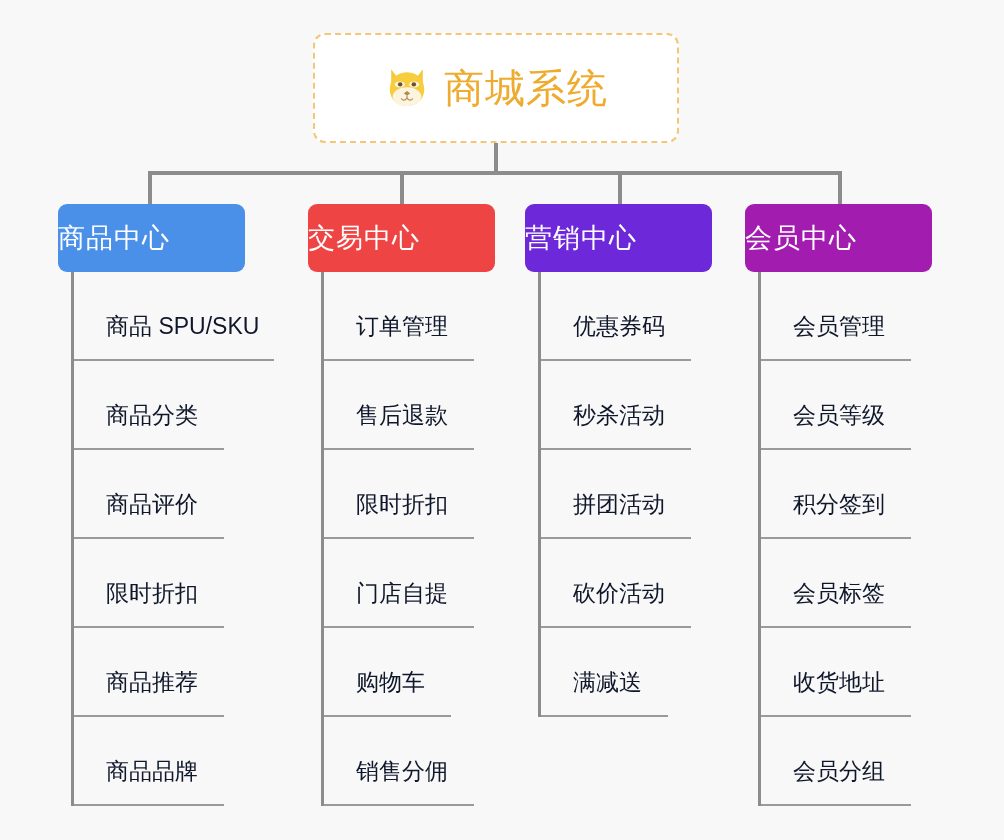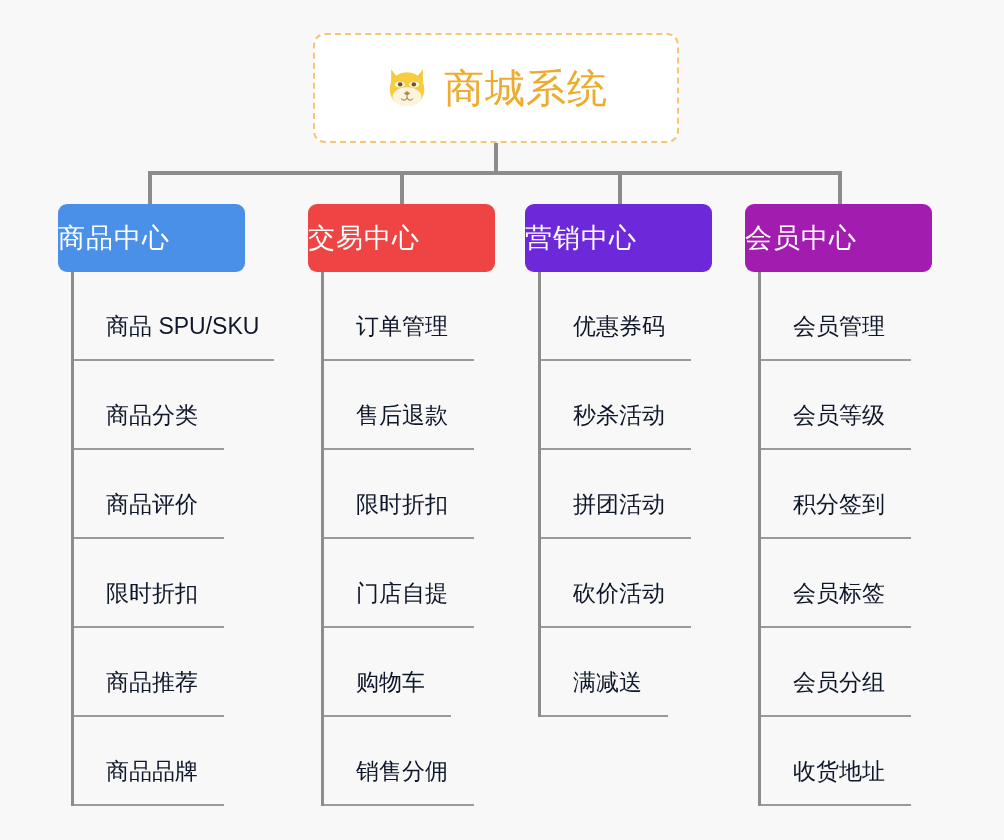--- a/index.html
+++ b/index.html
@@ -258,23 +258,23 @@
       </div>
       <div class="leaf-item">
         <span class="leaf-label">积分签到</span>
         <span class="leaf-underline" style="width:150px"></span>
       </div>
       <div class="leaf-item">
         <span class="leaf-label">会员标签</span>
         <span class="leaf-underline" style="width:150px"></span>
       </div>
       <div class="leaf-item">
+        <span class="leaf-label">收货地址</span>
+        <span class="leaf-underline" style="width:150px"></span>
+      </div>
+      <div class="leaf-item">
         <span class="leaf-label">会员分组</span>
         <span class="leaf-underline" style="width:150px"></span>
       </div>
-      <div class="leaf-item">
-        <span class="leaf-label">收货地址</span>
-        <span class="leaf-underline" style="width:150px"></span>
-      </div>
     </div>
   </div>
 
 </div>
 
 </body></html>

